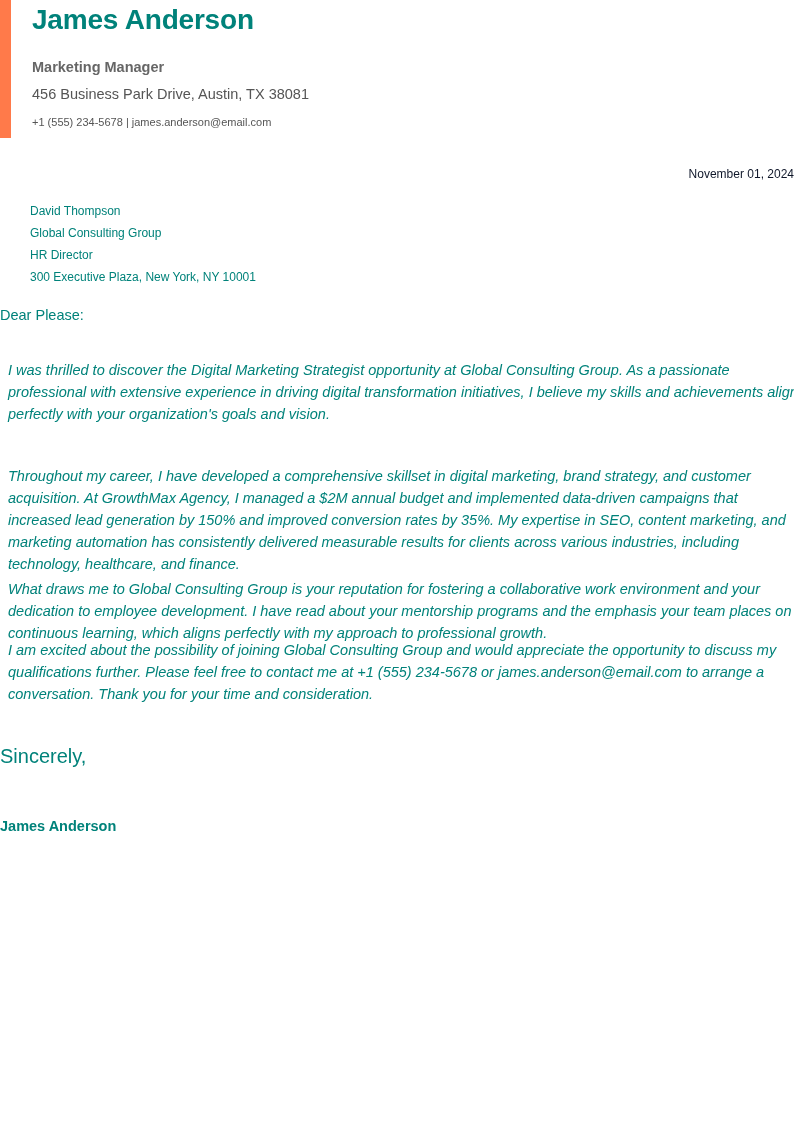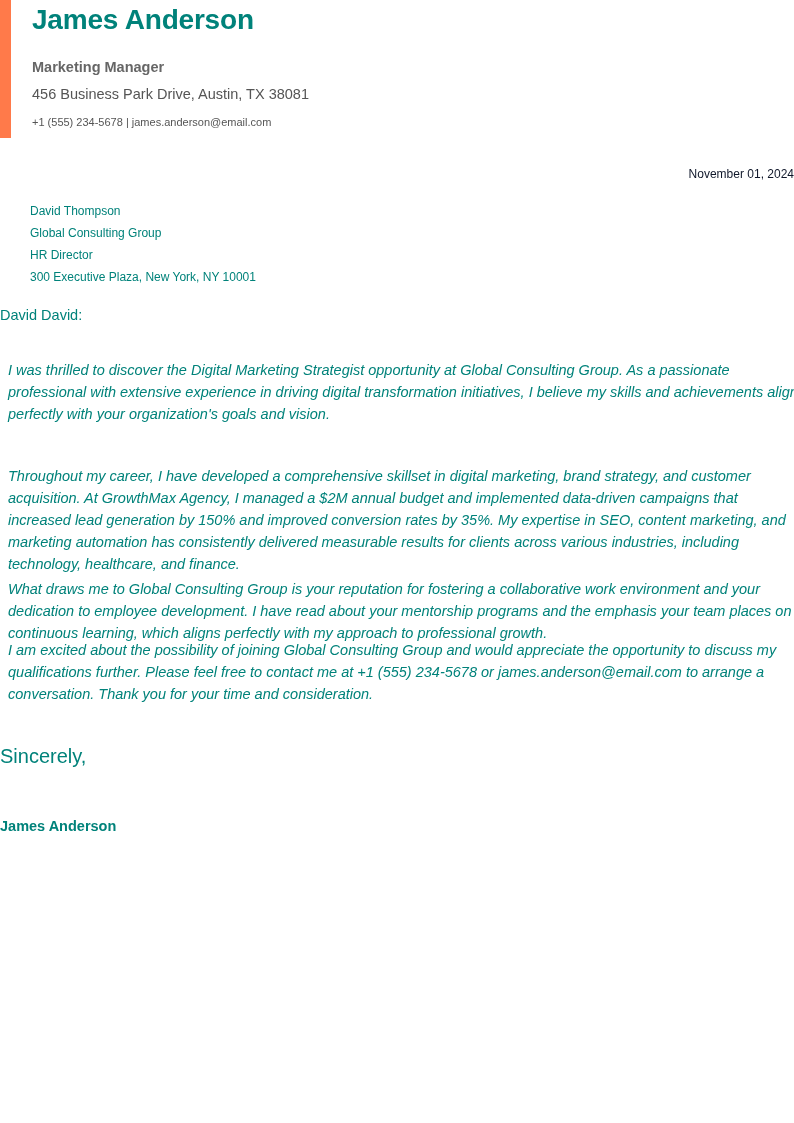--- a/index.html
+++ b/index.html
@@ -128,21 +128,21 @@
 
 <div class="date">November 01, 2024</div>
 
 <div class="recipient">
   <div>David Thompson</div>
   <div>Global Consulting Group</div>
   <div>HR Director</div>
   <div>300 Executive Plaza, New York, NY 10001</div>
 </div>
 
-<div class="salutation">David David:</div>
+<div class="salutation">Dear Please:</div>
 
 <p class="para p1">I was thrilled to discover the Digital Marketing Strategist opportunity at Global Consulting Group. As a passionate professional with extensive experience in driving digital transformation initiatives, I believe my skills and achievements align perfectly with your organization's goals and vision.</p>
 <p class="para p2">Throughout my career, I have developed a comprehensive skillset in digital marketing, brand strategy, and customer acquisition. At GrowthMax Agency, I managed a $2M annual budget and implemented data-driven campaigns that increased lead generation by 150% and improved conversion rates by 35%. My expertise in SEO, content marketing, and marketing automation has consistently delivered measurable results for clients across various industries, including technology, healthcare, and finance.</p>
 <p class="para p3">What draws me to Global Consulting Group is your reputation for fostering a collaborative work environment and your dedication to employee development. I have read about your mentorship programs and the emphasis your team places on continuous learning, which aligns perfectly with my approach to professional growth.</p>
 <p class="para p4">I am excited about the possibility of joining Global Consulting Group and would appreciate the opportunity to discuss my qualifications further. Please feel free to contact me at +1 (555) 234-5678 or james.anderson@email.com to arrange a conversation. Thank you for your time and consideration.</p>
 
 <div class="closing">Sincerely,</div>
 <div class="signature">James Anderson</div>
 
 </body></html>

